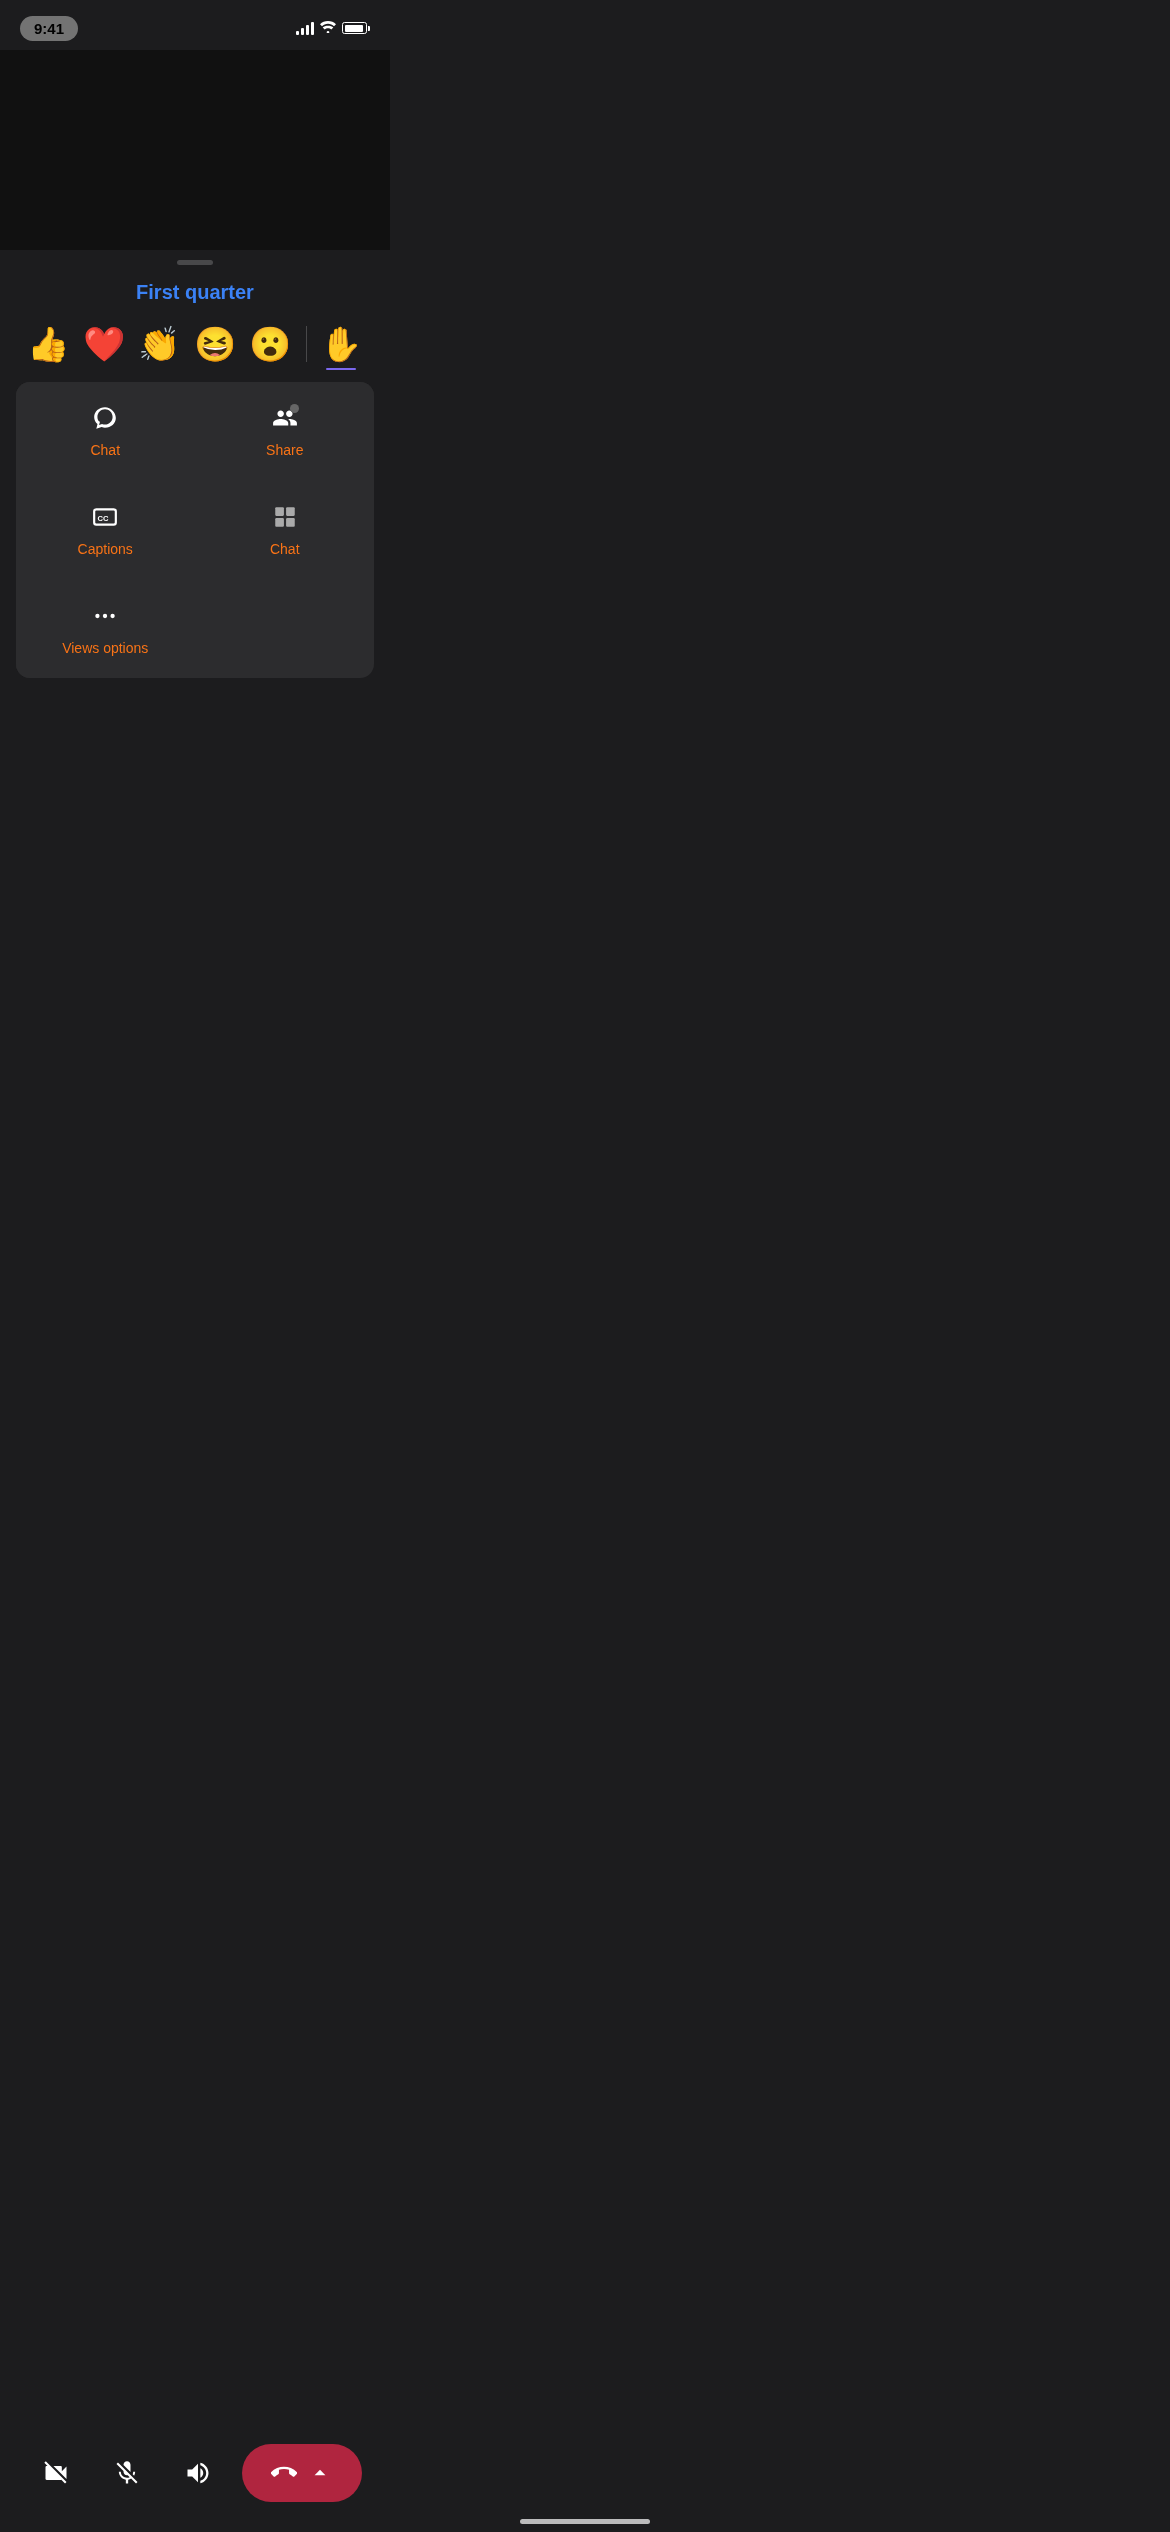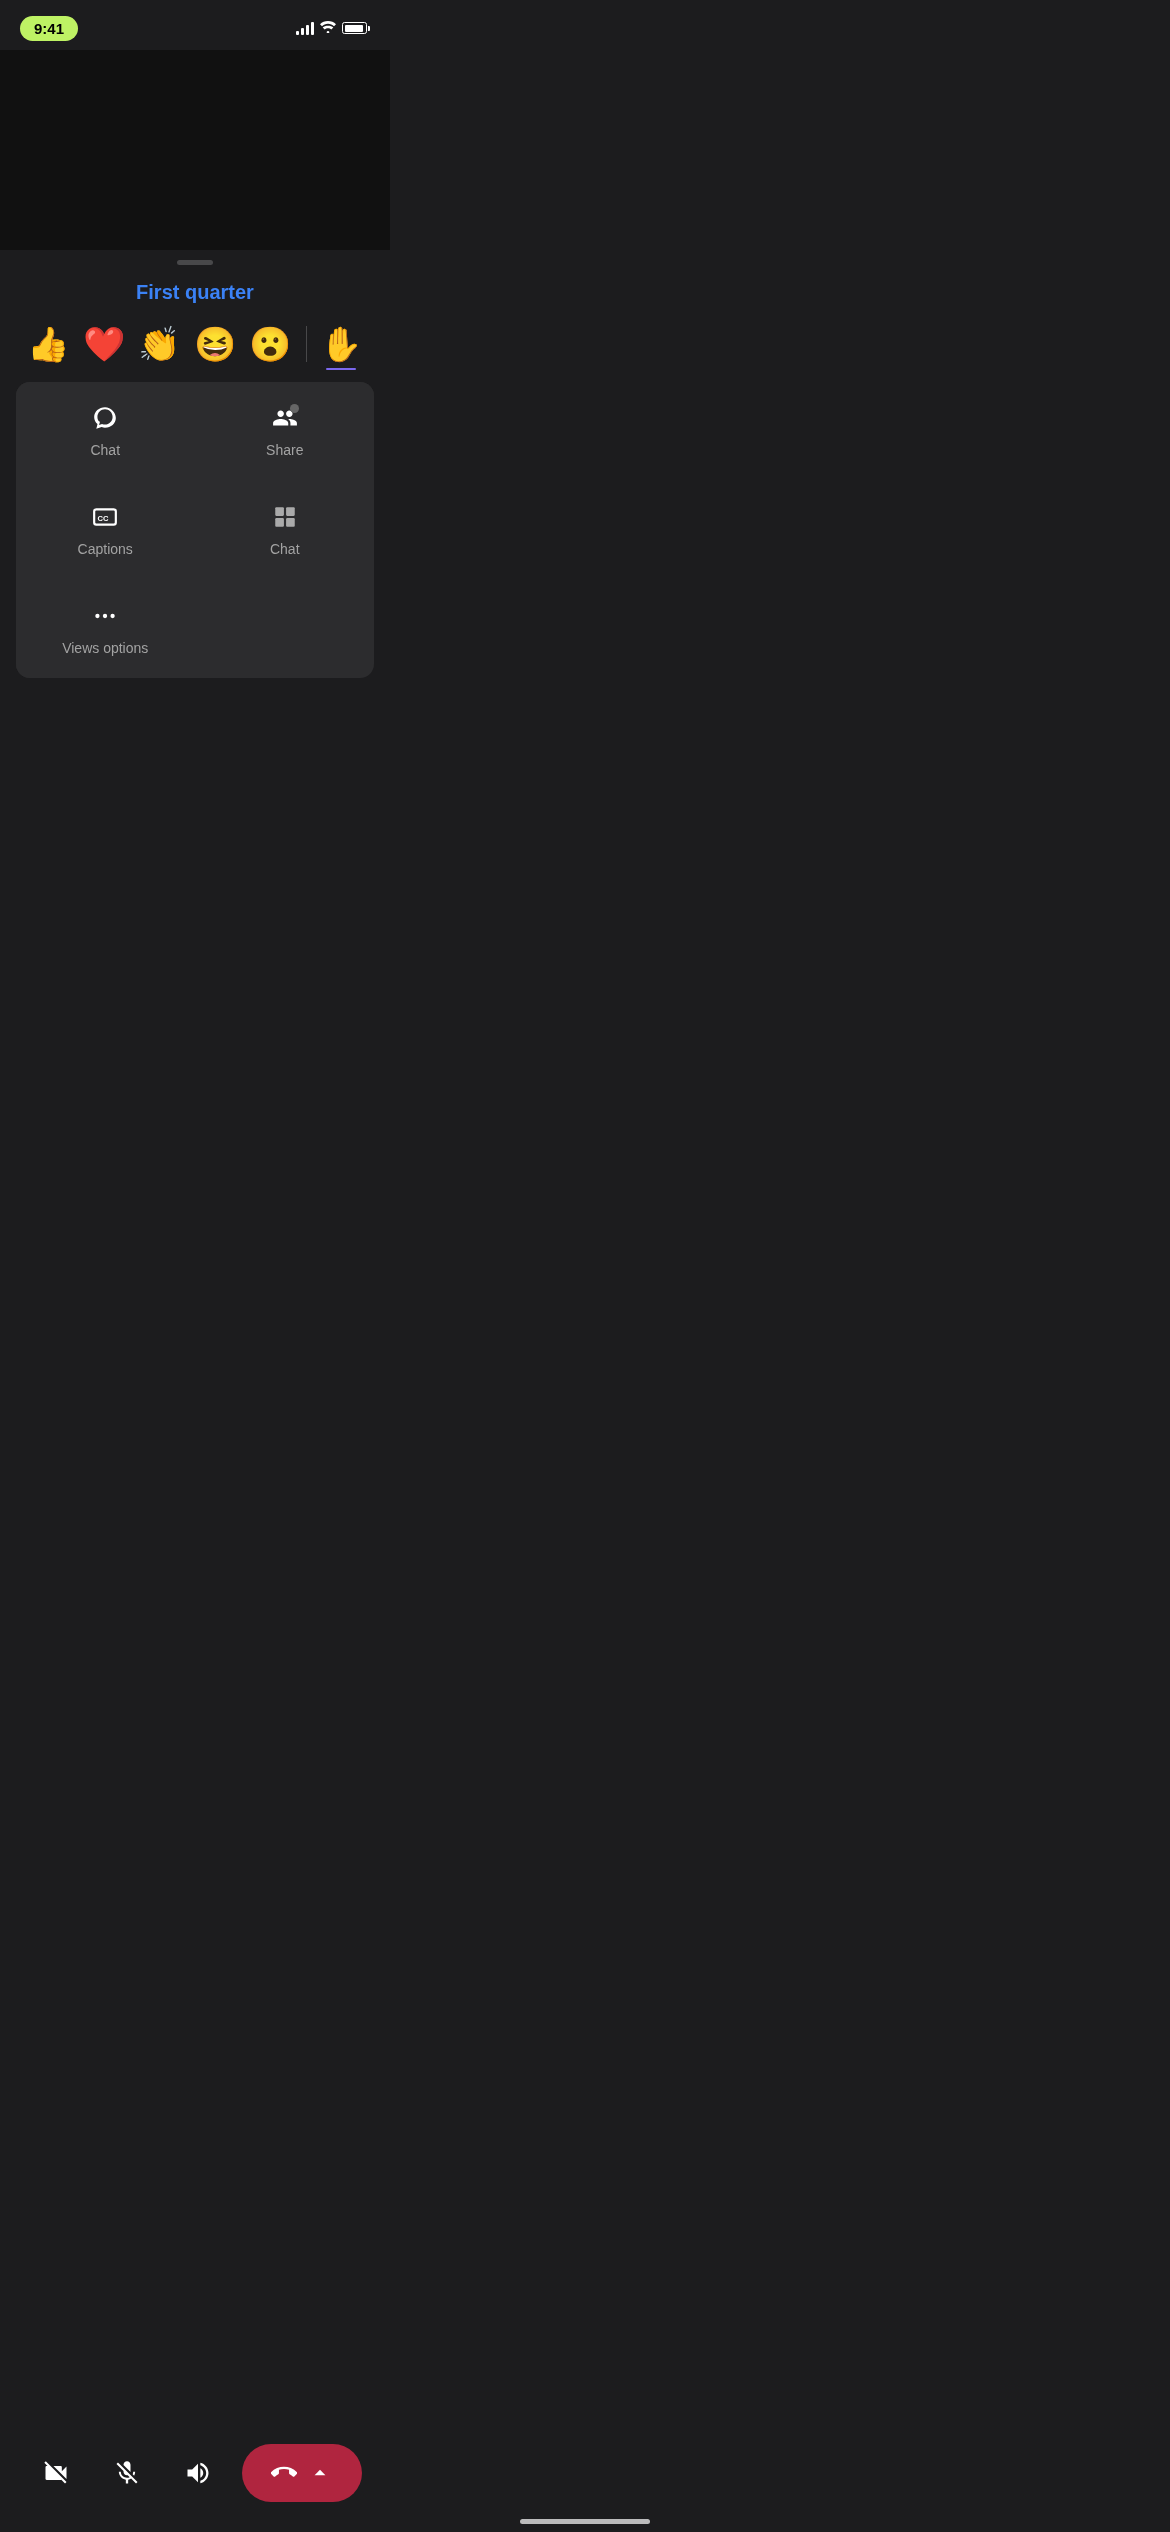--- a/index.html
+++ b/index.html
@@ -18,21 +18,21 @@
     
     .status-bar {
       display: flex;
       justify-content: space-between;
       align-items: center;
       padding: 14px 20px 8px;
       height: 50px;
     }
 
     .status-time {
-      background: #bef264;
+      background: #737373;
       border-radius: 20px;
       padding: 4px 14px;
       font-size: 15px;
       font-weight: 600;
       color: black;
     }
 
     .status-icons {
       display: flex;
       align-items: center;
@@ -198,21 +198,21 @@
       font-size: 22px;
       width: 28px;
       height: 28px;
       display: flex;
       align-items: center;
       justify-content: center;
     }
 
     .grid-label {
       font-size: 14px;
-      color: #a3a3a3;
+      color: #f97316;
       font-weight: 400;
     }
 
     
     .icon-svg {
       width: 26px;
       height: 26px;
     }
 
     

